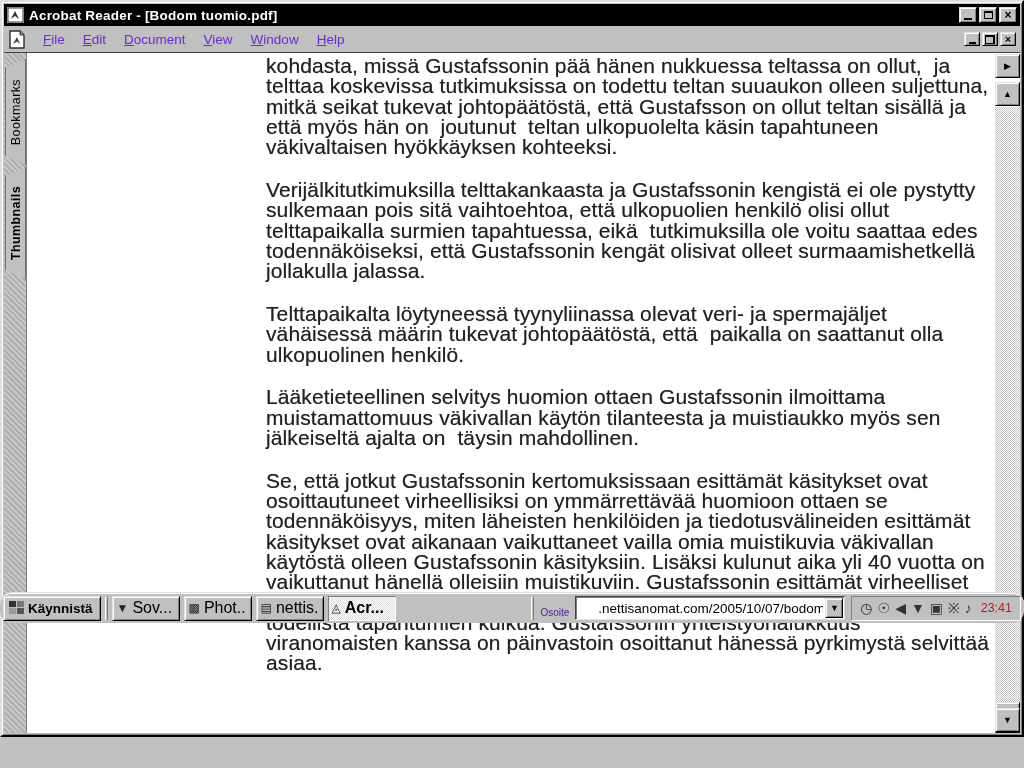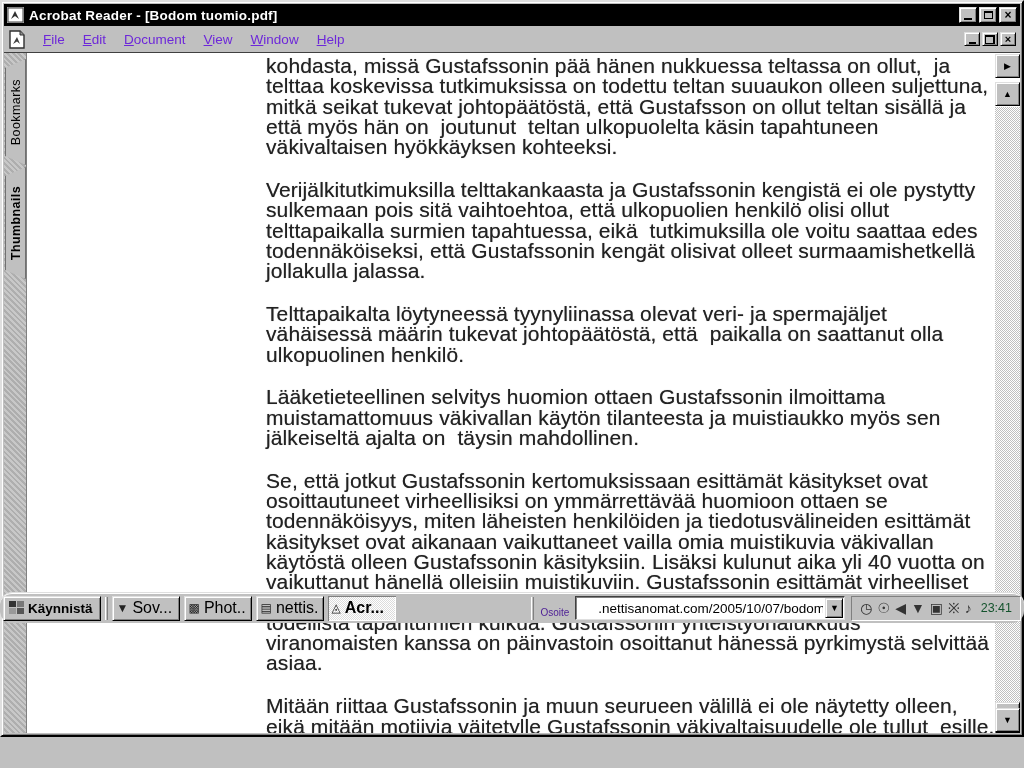--- a/index.html
+++ b/index.html
@@ -111,21 +111,21 @@
                    box-shadow: inset 1px 1px 0 #808080; display:flex; align-items:center; }
   .address-combo input { flex:1; border:0; outline:none; font-family:"Liberation Sans",sans-serif;
                          font-size:13.5px; padding:0 2px 0 22px; background:transparent; color:#000; }
   .combo-drop { width:18px; height:20px; margin-right:1px; display:flex; align-items:center;
                 justify-content:center; font-size:9px; }
 
   .tray { height:25px; margin-left:6px; border:1px solid; border-color:#808080 #fff #fff #808080;
           display:flex; align-items:center; padding:0 8px; }
   .tray-icons { display:flex; align-items:center; }
   .tray-icon { font-size:14px; color:#333; margin-right:5px; line-height:1; cursor:default; }
-  .tray-clock { font-size:12.5px; margin-left:4px; color:#14532d; }
+  .tray-clock { font-size:12.5px; margin-left:4px; color:#b91c1c; }
 
   u { text-decoration:underline; }
 </style>
 </head>
 <body>
 
 <div class="screen">
 
   <div class="app-window">
 
@@ -210,22 +210,20 @@
             <p>Se, että jotkut Gustafssonin kertomuksissaan esittämät käsitykset ovat
 osoittautuneet virheellisiksi on ymmärrettävää huomioon ottaen se
 todennäköisyys, miten läheisten henkilöiden ja tiedotusvälineiden esittämät
 käsitykset ovat aikanaan vaikuttaneet vailla omia muistikuvia väkivallan
 käytöstä olleen Gustafssonin käsityksiin. Lisäksi kulunut aika yli 40 vuotta on
 vaikuttanut hänellä olleisiin muistikuviin. Gustafssonin esittämät virheelliset
 käsitykset ja muistamattomuus eivät siten osoita hänen pyrkineen salaamaan
 todellista tapahtumien kulkua. Gustafssonin yhteistyöhalukkuus
 viranomaisten kanssa on päinvastoin osoittanut hänessä pyrkimystä selvittää
 asiaa.</p>
-            <p>Mitään riittaa Gustafssonin ja muun seurueen välillä ei ole näytetty olleen,
-eikä mitään motiivia väitetylle Gustafssonin väkivaltaisuudelle ole tullut  esille.</p>
           </div>
       </div>
 
       <div class="scroll-col">
         <div class="scroll-btn right-btn raised">
           <span class="arrow-glyph">▶</span>
         </div>
         <div class="scroll-btn up-btn raised">
           <span class="arrow-glyph">▲</span>
         </div>

